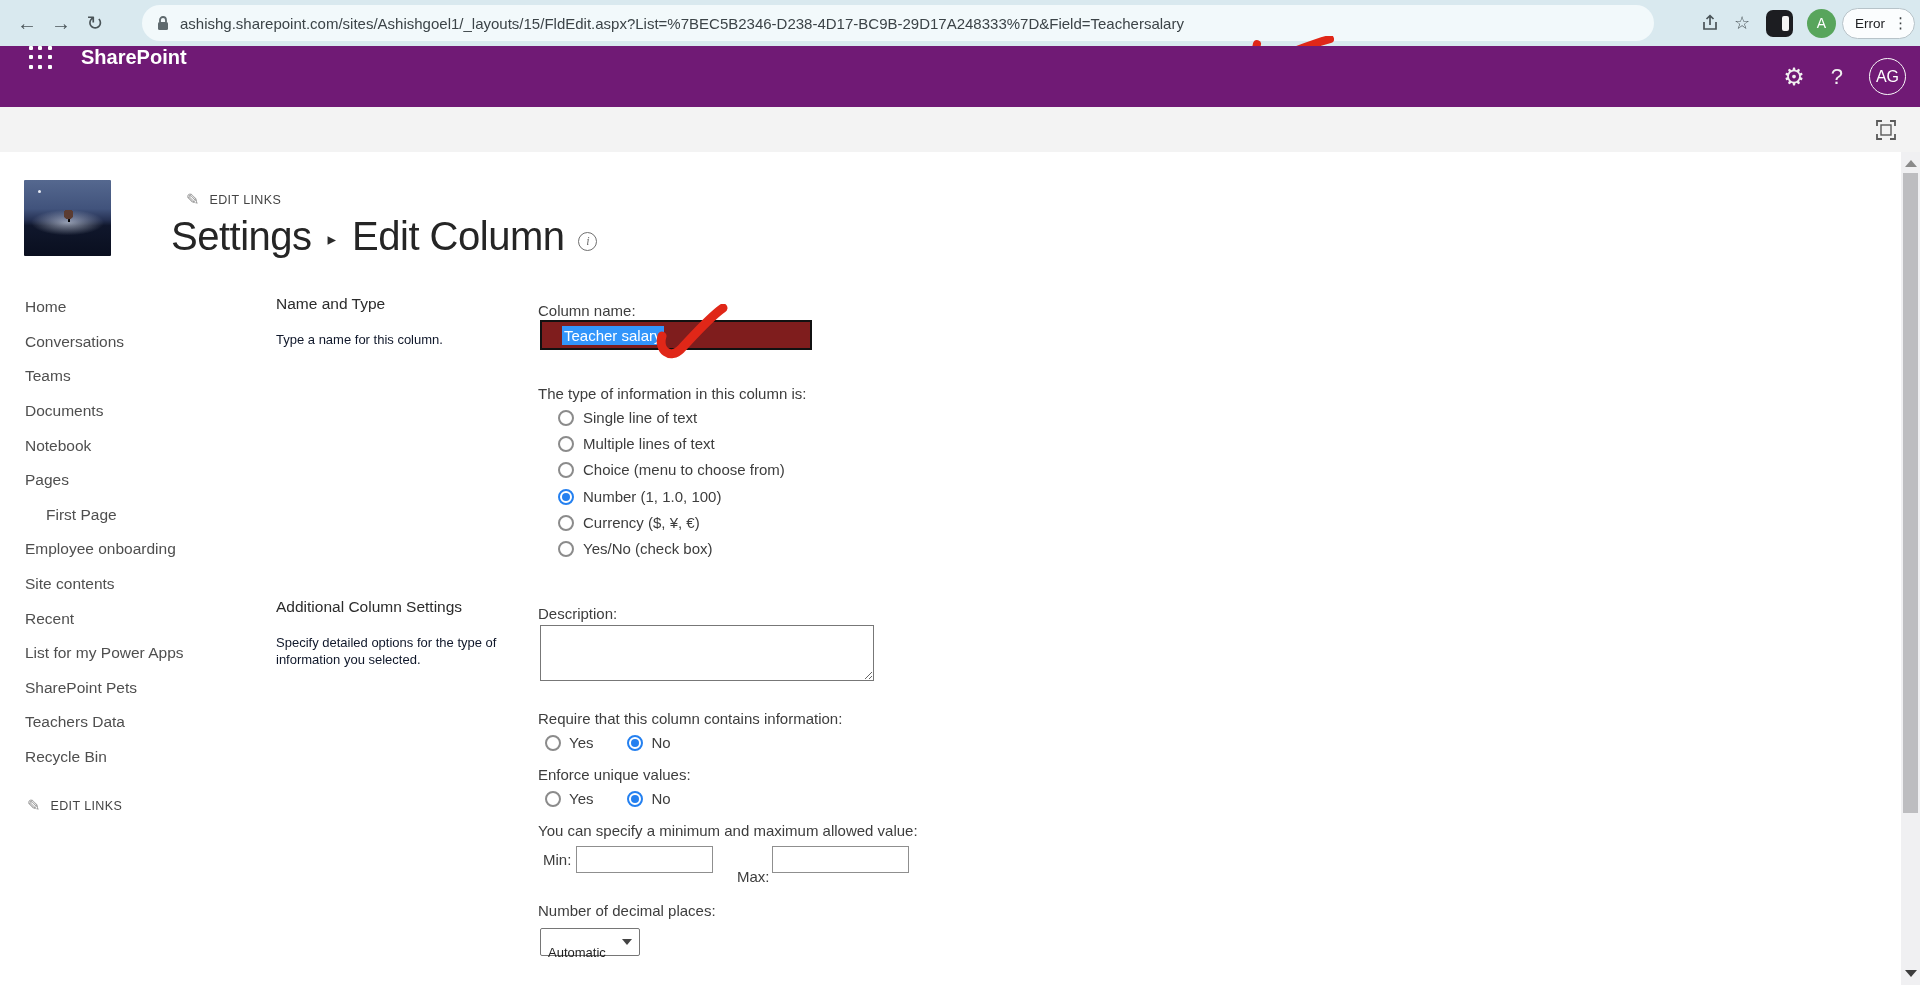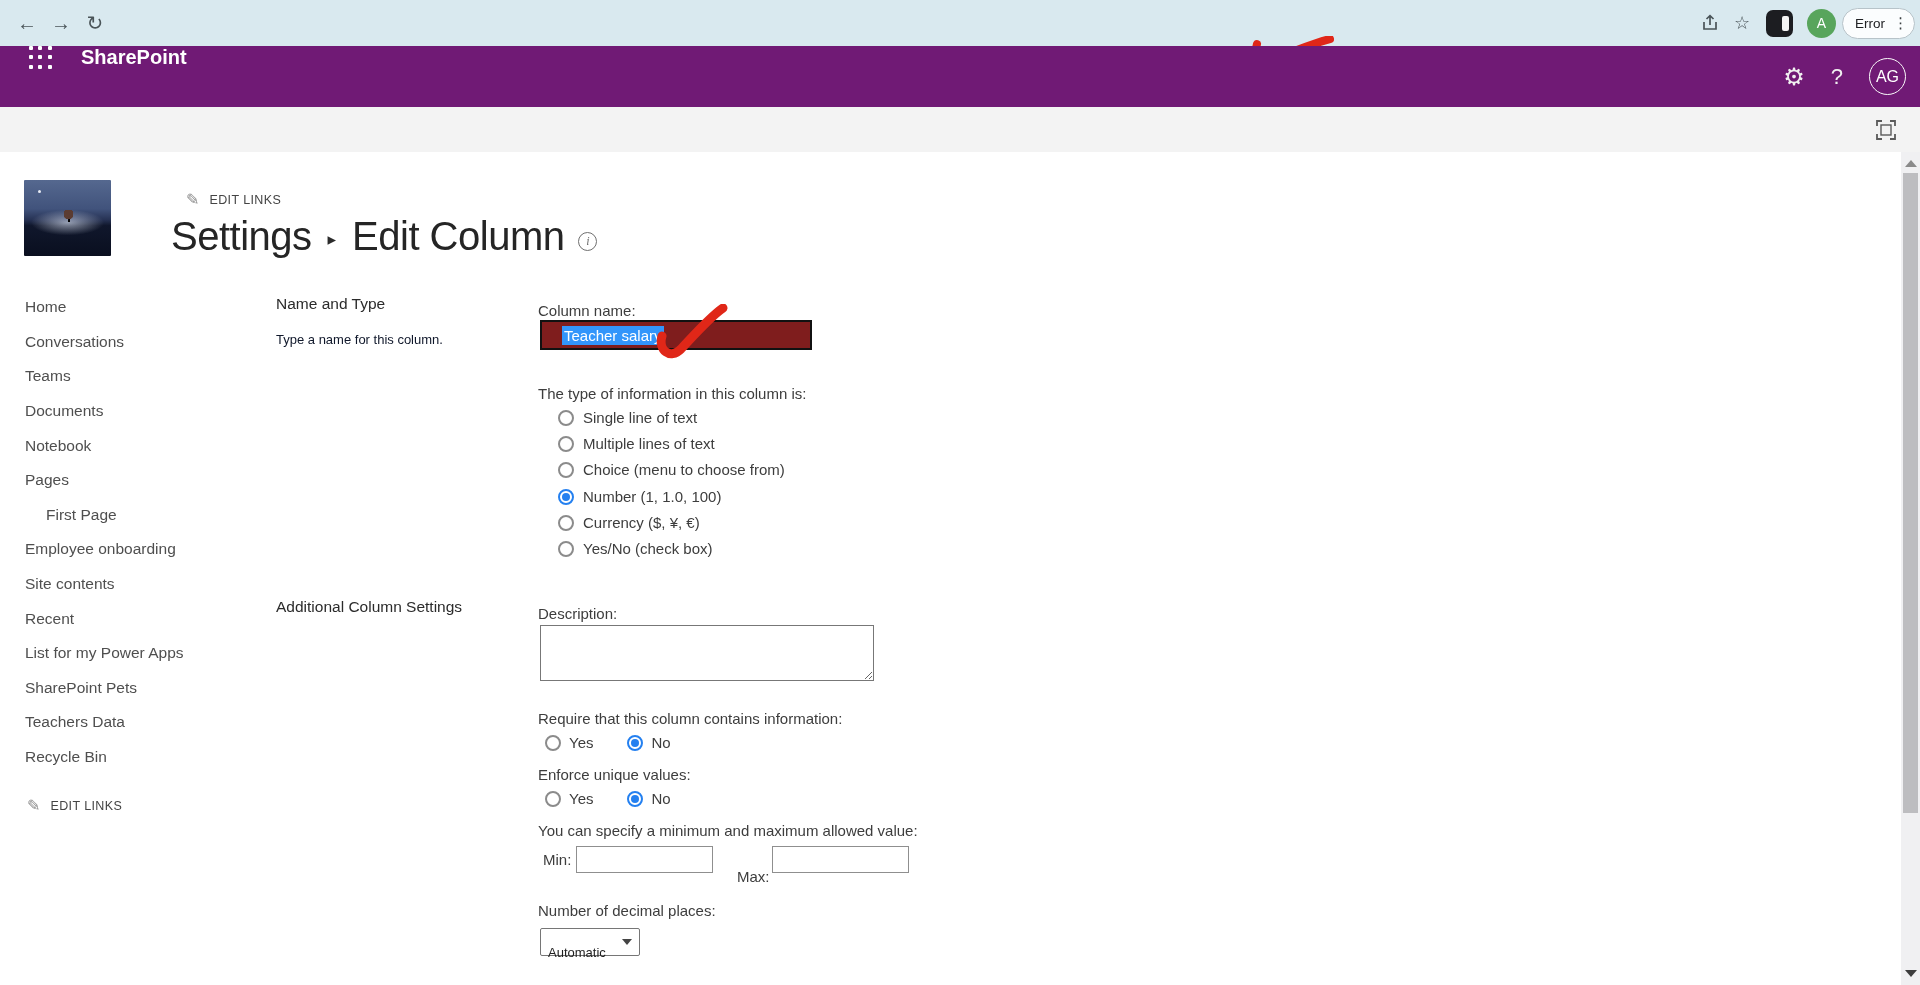--- a/index.html
+++ b/index.html
@@ -125,20 +125,27 @@
   <div class="nav-btn back">
       <span>←</span>
     </div>
   <div class="nav-btn">
       <span>→</span>
     </div>
   <div class="nav-btn">
       <span>↻</span>
     </div>
 
+  <div class="omnibox">
+    <svg class="lock-svg" width="14" height="16" viewBox="0 0 14 16">
+      <rect x="2" y="7" width="10" height="8" rx="1.5" fill="#5f6a6e"></rect>
+      <path d="M4 7 V5 a3 3 0 0 1 6 0 V7" fill="none" stroke="#5f6a6e" stroke-width="1.8"></path>
+    </svg>
+    <span class="url-text">ashishg.sharepoint.com/sites/Ashishgoel1/_layouts/15/FldEdit.aspx?List=%7BEC5B2346-D238-4D17-BC9B-29D17A248333%7D&amp;Field=Teachersalary</span>
+  </div>
 
   <div class="chrome-right">
     <div class="tb-icon">
       <svg width="18" height="18" viewBox="0 0 18 18">
         <path d="M3 8 V15 H15 V8" fill="none" stroke="#4a5458" stroke-width="1.7"></path>
         <path d="M9 11 V2 M5.5 5 L9 1.6 L12.5 5" fill="none" stroke="#4a5458" stroke-width="1.7"></path>
       </svg>
     </div>
     <div class="tb-icon">
         <span>☆</span>
@@ -257,20 +264,21 @@
   <div class="opt-row" style="left:558px; top:362px;">
     <span class="radio"></span>
     <span class="opt-label">Currency ($, ¥, €)</span>
   </div>
   <div class="opt-row" style="left:558px; top:388px;">
     <span class="radio"></span>
     <span class="opt-label">Yes/No (check box)</span>
   </div>
 
   <div class="abs sec-title" style="left:276px; top:446px;">Additional Column Settings</div>
+  <div class="abs sec-desc" style="left:276px; top:482px; width:245px;">Specify detailed options for the type of information you selected.</div>
 
   <div class="abs f-label" style="left:538px; top:453px;">Description:</div>
   <textarea class="desc-area" style=""></textarea>
 
   <div class="abs f-label" style="left:538px; top:558px;">Require that this column contains information:</div>
   <div class="yn-row" style="left:545px; top:582px;">
     <span class="radio"></span>
     <span class="opt-label">Yes</span>
     <span class="yn-gap"></span>
     <span class="radio checked"></span>

